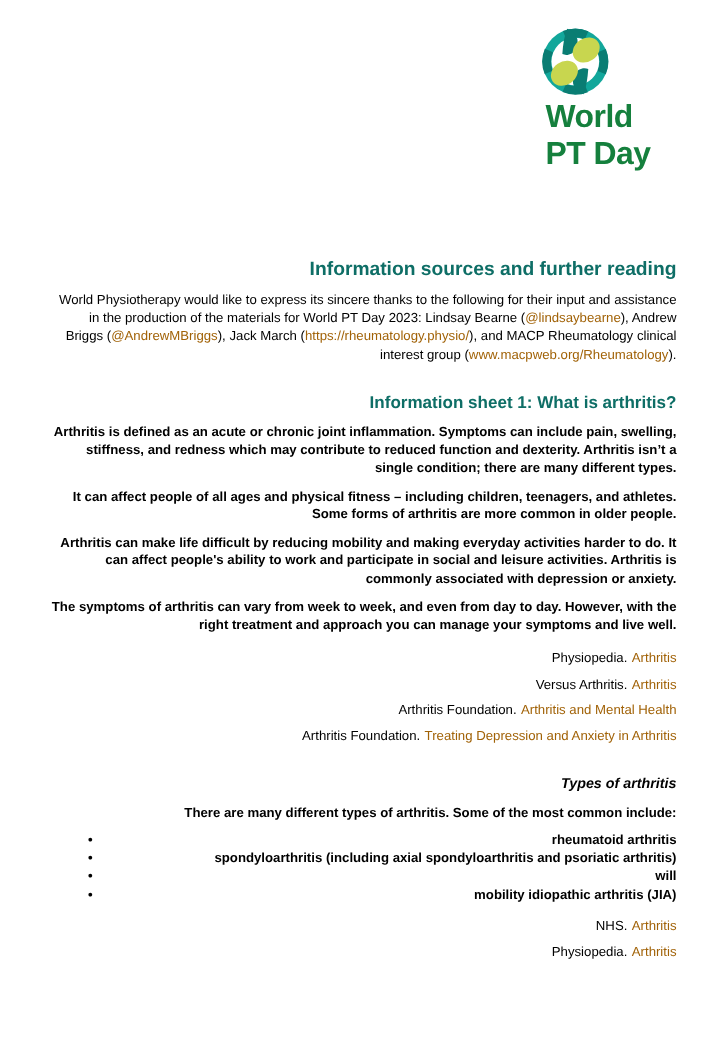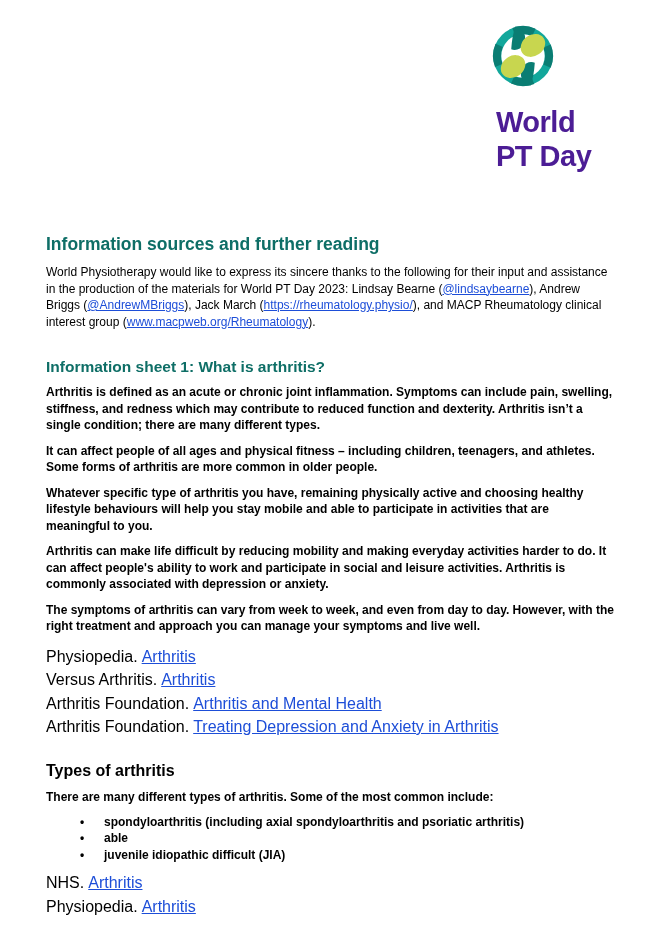--- a/index.html
+++ b/index.html
@@ -2,33 +2,33 @@
 <html><head>
 <meta charset="utf-8">
 <style>
   html,body{margin:0;padding:0;}
   body{
     width:645px;height:948px;background:#ffffff;position:relative;
     font-family:"Liberation Sans", sans-serif;color:#000;overflow:hidden;
   }
   .logo-block{position:absolute;top:25px;left:492px;width:130px;}
   .logo-icon svg{display:block;width:62px;height:62px;margin-left:0;}
-  .logo-text{margin-top:18px;margin-left:4px;color:#4c1d95;font-weight:700;
+  .logo-text{margin-top:2px;margin-left:4px;color:#15803d;font-weight:700;
     font-size:29px;line-height:34px;letter-spacing:-0.5px;}
   .logo-year{font-weight:400;letter-spacing:0.5px;}
-  .content{padding:235px 30px 0 46px;}
+  .content{padding:235px 30px 0 46px;text-align:right;}
   h1.doc-h1{margin:0;font-size:17.5px;line-height:19px;color:#0e6e66;font-weight:700;}
   h2.doc-h2{margin:28px 0 0 0;font-size:15.5px;line-height:17px;color:#0e6e66;font-weight:700;}
   p.body-text{margin:10px 0 8px 0;font-size:12px;line-height:16.5px;font-weight:400;}
   p.bold-text{margin:9px 0 8px 0;font-size:12px;line-height:16.5px;font-weight:700;}
-  a.doc-link{color:#1d4ed8;text-decoration:underline;cursor:pointer;}
-  .ref-line{margin:0 0 7px 0;font-size:16px;line-height:16.5px;font-weight:400;}
+  a.doc-link{color:#a16207;cursor:pointer;}
+  .ref-line{margin:0 0 7px 0;font-size:12px;line-height:16.5px;font-weight:400;}
   .ref-block{margin-top:14px;}
   .ref-prefix{margin-right:4px;}
-  .types-heading{margin:27px 0 10px 0;font-size:16px;line-height:16.5px;font-weight:700;}
+  .types-heading{margin:27px 0 10px 0;font-size:13px;line-height:16.5px;font-weight:700;font-style:italic;}
   ul.types-list{list-style:none;margin:8px 0 8px 0;padding:0 0 0 58px;
     font-size:12px;line-height:16.5px;font-weight:700;}
   ul.types-list li{position:relative;}
   ul.types-list li::before{content:"\2022";position:absolute;left:-24px;top:0;
     font-size:12px;font-weight:700;}
   .bottom-refs{margin-top:12px;}
 </style>
 </head>
 <body>
 
@@ -53,38 +53,38 @@
 <div class="content">
 
   <h1 class="doc-h1">Information sources and further reading</h1>
 
   <p class="body-text"><span>World Physiotherapy would like to express its sincere thanks to the following for their input and assistance in the production of the materials for World PT Day 2023: Lindsay Bearne (</span><a class="doc-link">@lindsaybearne</a><span>), Andrew Briggs (</span><a class="doc-link">@AndrewMBriggs</a><span>), Jack March (</span><a class="doc-link">https://rheumatology.physio/</a><span>), and MACP Rheumatology clinical interest group (</span><a class="doc-link">www.macpweb.org/Rheumatology</a><span>).</span></p>
 
   <h2 class="doc-h2">Information sheet 1: What is arthritis?</h2>
 
   <p class="bold-text">Arthritis is defined as an acute or chronic joint inflammation. Symptoms can include pain, swelling, stiffness, and redness which may contribute to reduced function and dexterity. Arthritis isn’t a single condition; there are many different types.</p>
   <p class="bold-text">It can affect people of all ages and physical fitness – including children, teenagers, and athletes. Some forms of arthritis are more common in older people.</p>
-  <p class="bold-text">Whatever specific type of arthritis you have, remaining physically active and choosing healthy lifestyle behaviours will help you stay mobile and able to participate in activities that are meaningful to you.</p>
   <p class="bold-text">Arthritis can make life difficult by reducing mobility and making everyday activities harder to do. It can affect people's ability to work and participate in social and leisure activities. Arthritis is commonly associated with depression or anxiety.</p>
   <p class="bold-text">The symptoms of arthritis can vary from week to week, and even from day to day. However, with the right treatment and approach you can manage your symptoms and live well.</p>
 
   <div class="ref-block">
     <p class="ref-line"><span class="ref-prefix">Physiopedia.</span><a class="doc-link">Arthritis</a></p>
     <p class="ref-line"><span class="ref-prefix">Versus Arthritis.</span><a class="doc-link">Arthritis</a></p>
     <p class="ref-line"><span class="ref-prefix">Arthritis Foundation.</span><a class="doc-link">Arthritis and Mental Health</a></p>
     <p class="ref-line"><span class="ref-prefix">Arthritis Foundation.</span><a class="doc-link">Treating Depression and Anxiety in Arthritis</a></p>
   </div>
 
   <p class="types-heading">Types of arthritis</p>
   <p class="bold-text">There are many different types of arthritis. Some of the most common include:</p>
 
   <ul class="types-list">
+    <li>rheumatoid arthritis</li>
     <li>spondyloarthritis (including axial spondyloarthritis and psoriatic arthritis)</li>
-    <li>able</li>
-    <li>juvenile idiopathic difficult (JIA)</li>
+    <li>will</li>
+    <li>mobility idiopathic arthritis (JIA)</li>
   </ul>
 
   <div class="bottom-refs">
     <p class="ref-line"><span class="ref-prefix">NHS.</span><a class="doc-link">Arthritis</a></p>
     <p class="ref-line"><span class="ref-prefix">Physiopedia.</span><a class="doc-link">Arthritis</a></p>
 
   </div>
 
 </div>
 

